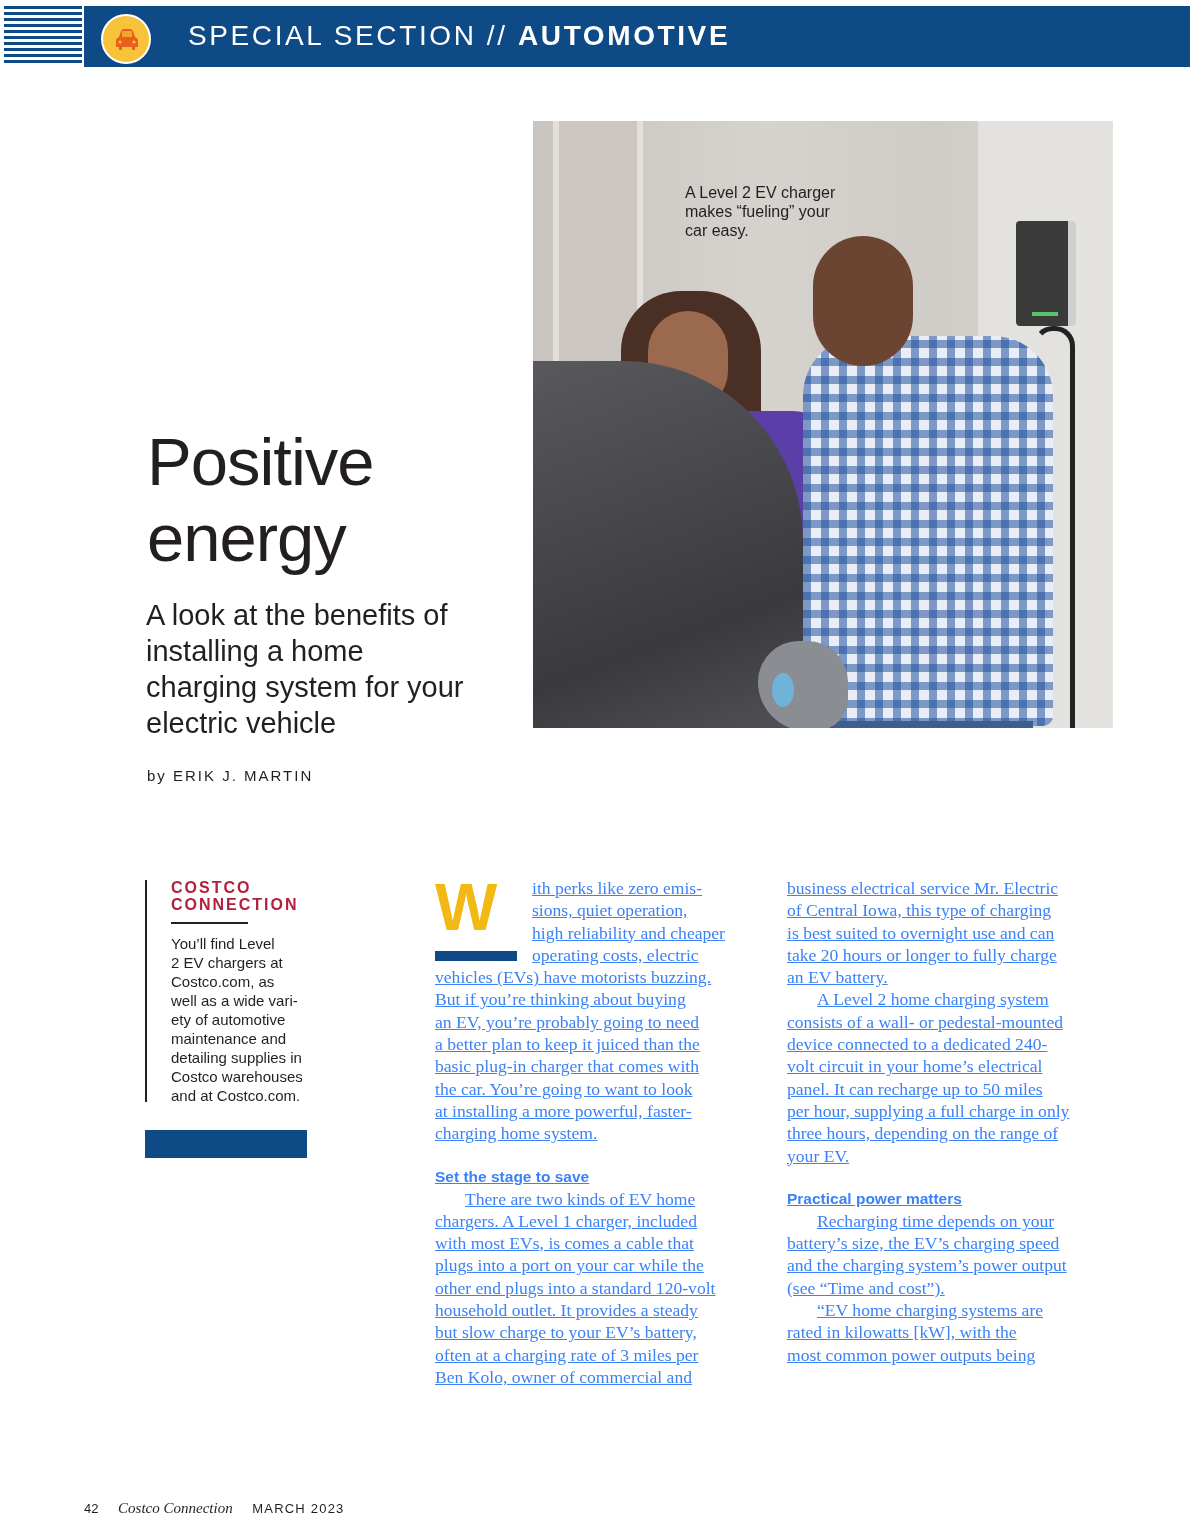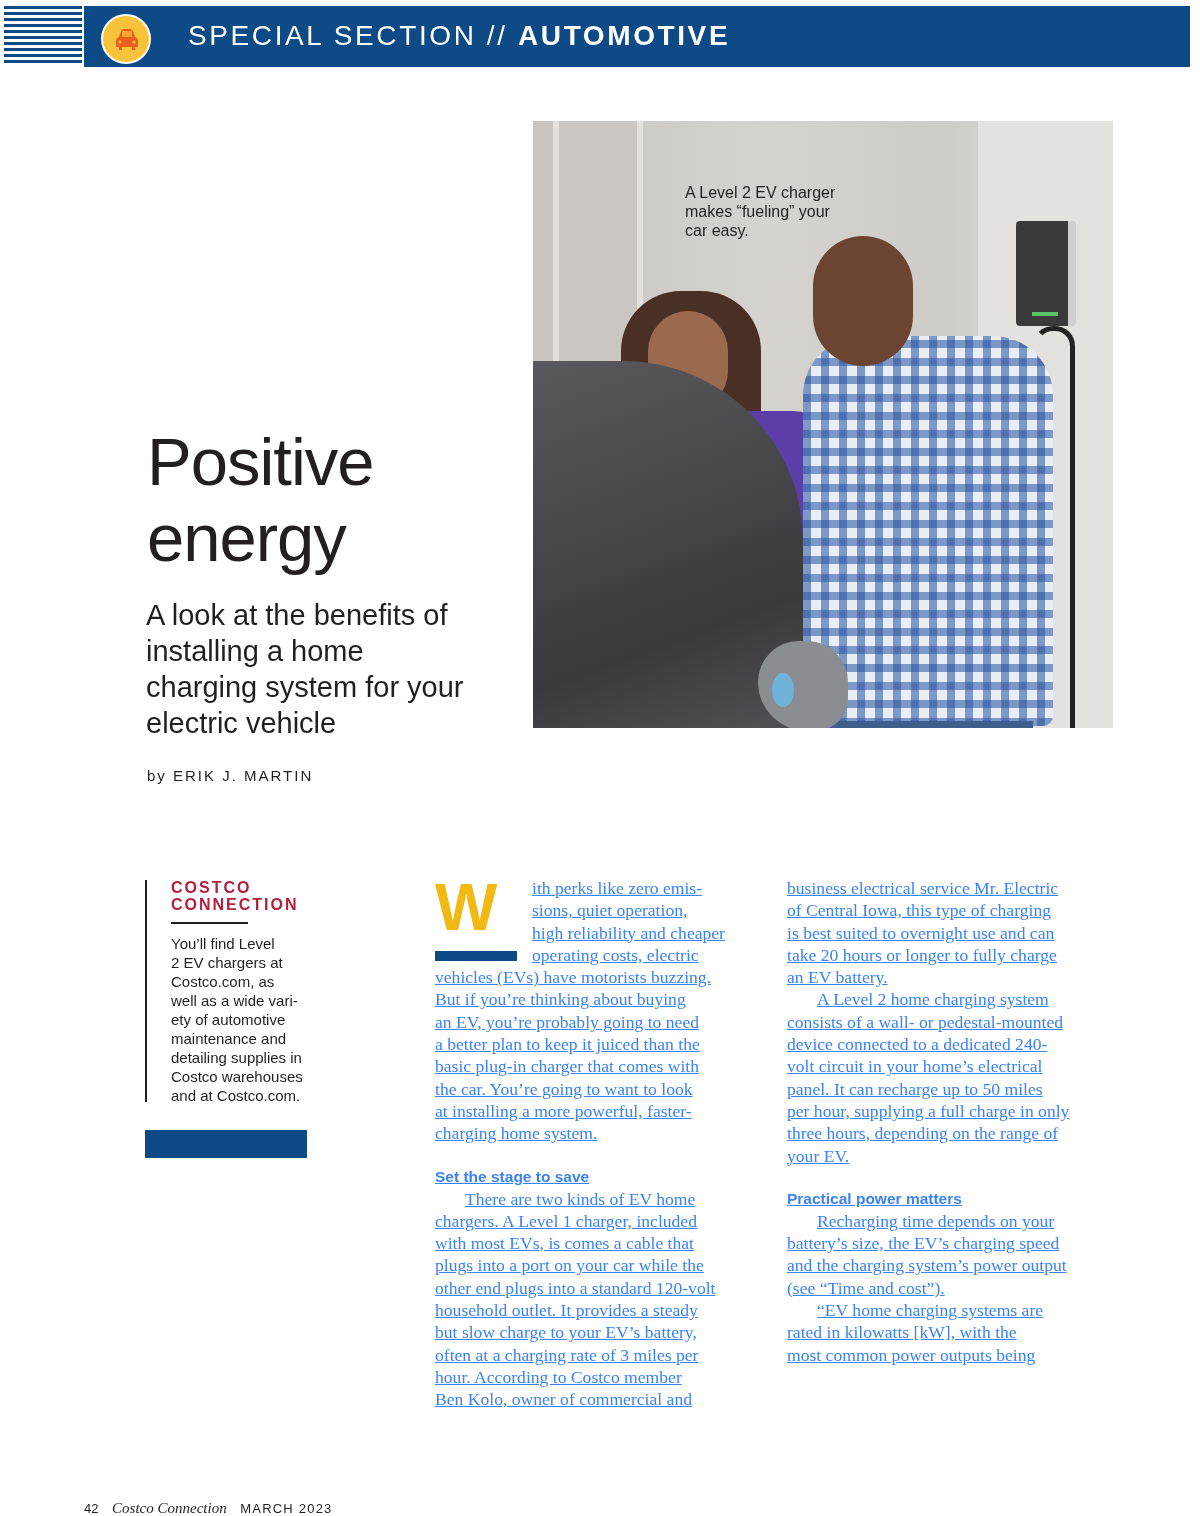--- a/index.html
+++ b/index.html
@@ -59,21 +59,21 @@
     .col { position: absolute; font-family: "Liberation Serif", serif; font-size: 17.6px; line-height: 22.3px; color: #3b82f6; text-decoration: underline; }
     .col1 { left: 435px; top: 877px; width: 330px; }
     .col2 { left: 787px; top: 877px; width: 330px; }
     .line { display: block; white-space: nowrap; }
     .indent-dc { padding-left: 97px; }
     .indent { text-indent: 30px; }
     .subhead { display: block; font-family: "Liberation Sans", sans-serif; font-weight: bold; font-size: 15.5px; line-height: 22px; margin-top: 21px; }
 
     
     .footer { position: absolute; left: 84px; top: 1500px; font-size: 13px; color: #231f20; white-space: nowrap; }
-    .footer .mag { font-family: "Liberation Serif", serif; font-style: italic; font-size: 15px; margin: 0 10px; }
+    .footer .mag { font-family: "Liberation Serif", serif; font-style: italic; font-size: 15px; margin: 0 16px; }
     .footer .date { letter-spacing: 1.2px; }
   </style>
 </head>
 <body>
 
 <div class="stripes"></div>
 <div class="header-band"></div>
 <div class="auto-icon">
   <svg width="26" height="26" viewBox="0 0 26 26">
     <path d="M5 10 L7 4 Q8 2 10 2 L16 2 Q18 2 19 4 L21 10 Q24 11 24 14 L24 20 L21 20 L21 23 L18 23 L18 20 L8 20 L8 23 L5 23 L5 20 L2 20 L2 14 Q2 11 5 10 Z" fill="#e8601c"></path>
@@ -155,21 +155,20 @@
   <span class="line">charging home system.</span>
   <span class="subhead">Set the stage to save</span>
   <span class="line indent">There are two kinds of EV home</span>
   <span class="line">chargers. A Level 1 charger, included</span>
   <span class="line">with most EVs, is comes a cable that</span>
   <span class="line">plugs into a port on your car while the</span>
   <span class="line">other end plugs into a standard 120-volt</span>
   <span class="line">household outlet. It provides a steady</span>
   <span class="line">but slow charge to your EV’s battery,</span>
   <span class="line">often at a charging rate of 3 miles per</span>
-  <span class="line">hour. According to Costco member</span>
   <span class="line">Ben Kolo, owner of commercial and</span>
 </div>
 
 <div class="col col2">
   <span class="line">business electrical service Mr. Electric</span>
   <span class="line">of Central Iowa, this type of charging</span>
   <span class="line">is best suited to overnight use and can</span>
   <span class="line">take 20 hours or longer to fully charge</span>
   <span class="line">an EV battery.</span>
   <span class="line indent">A Level 2 home charging system</span>

